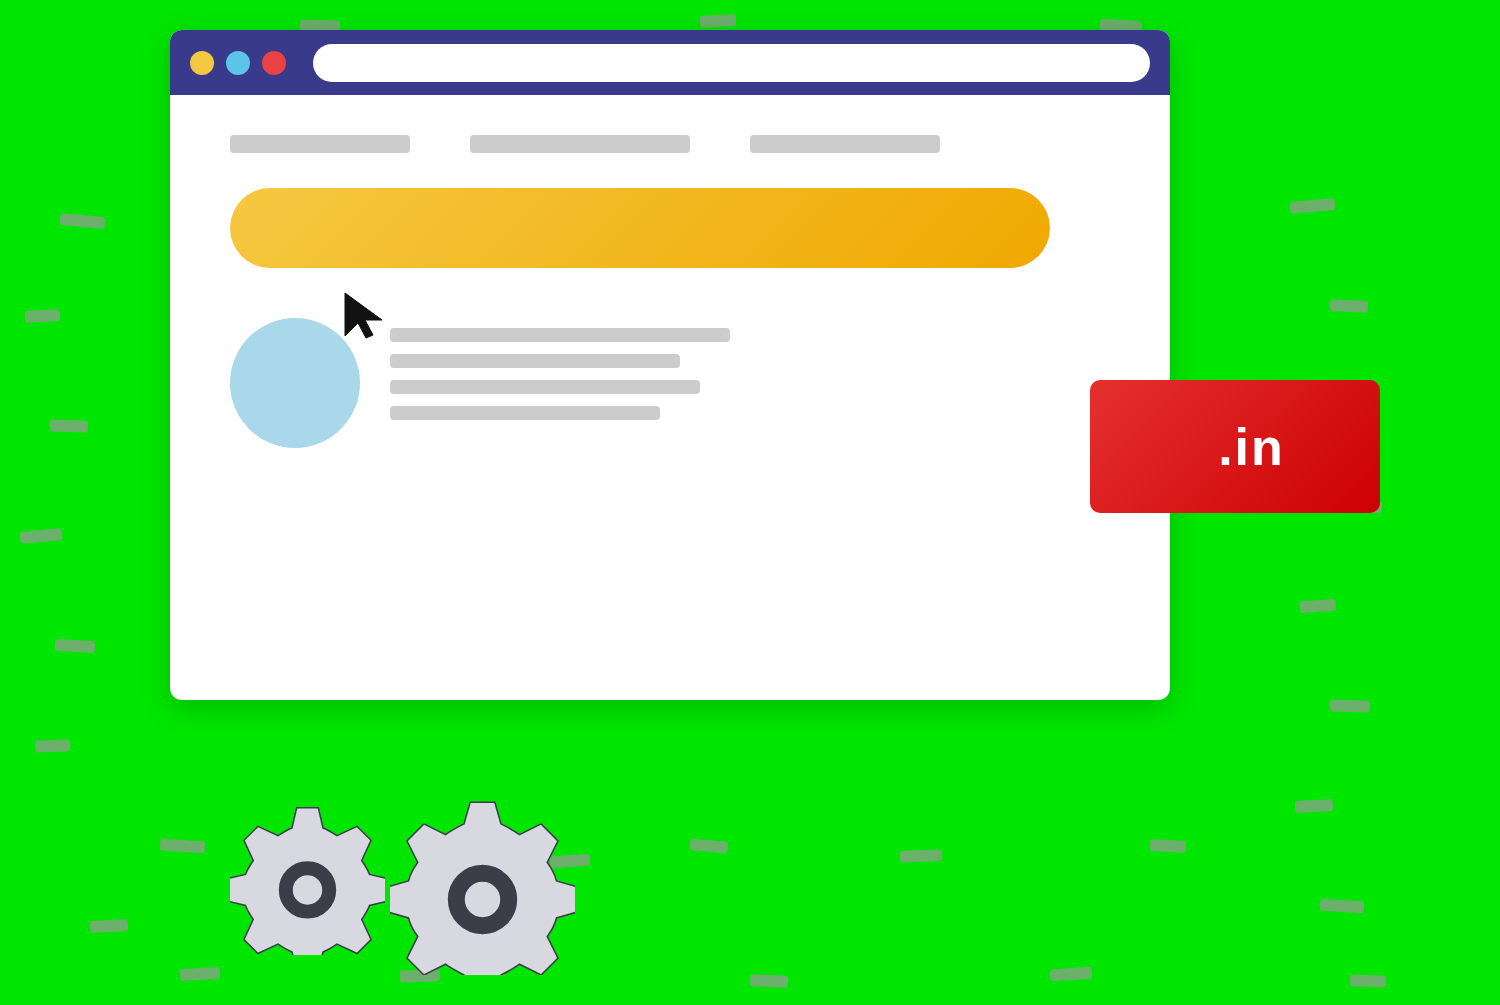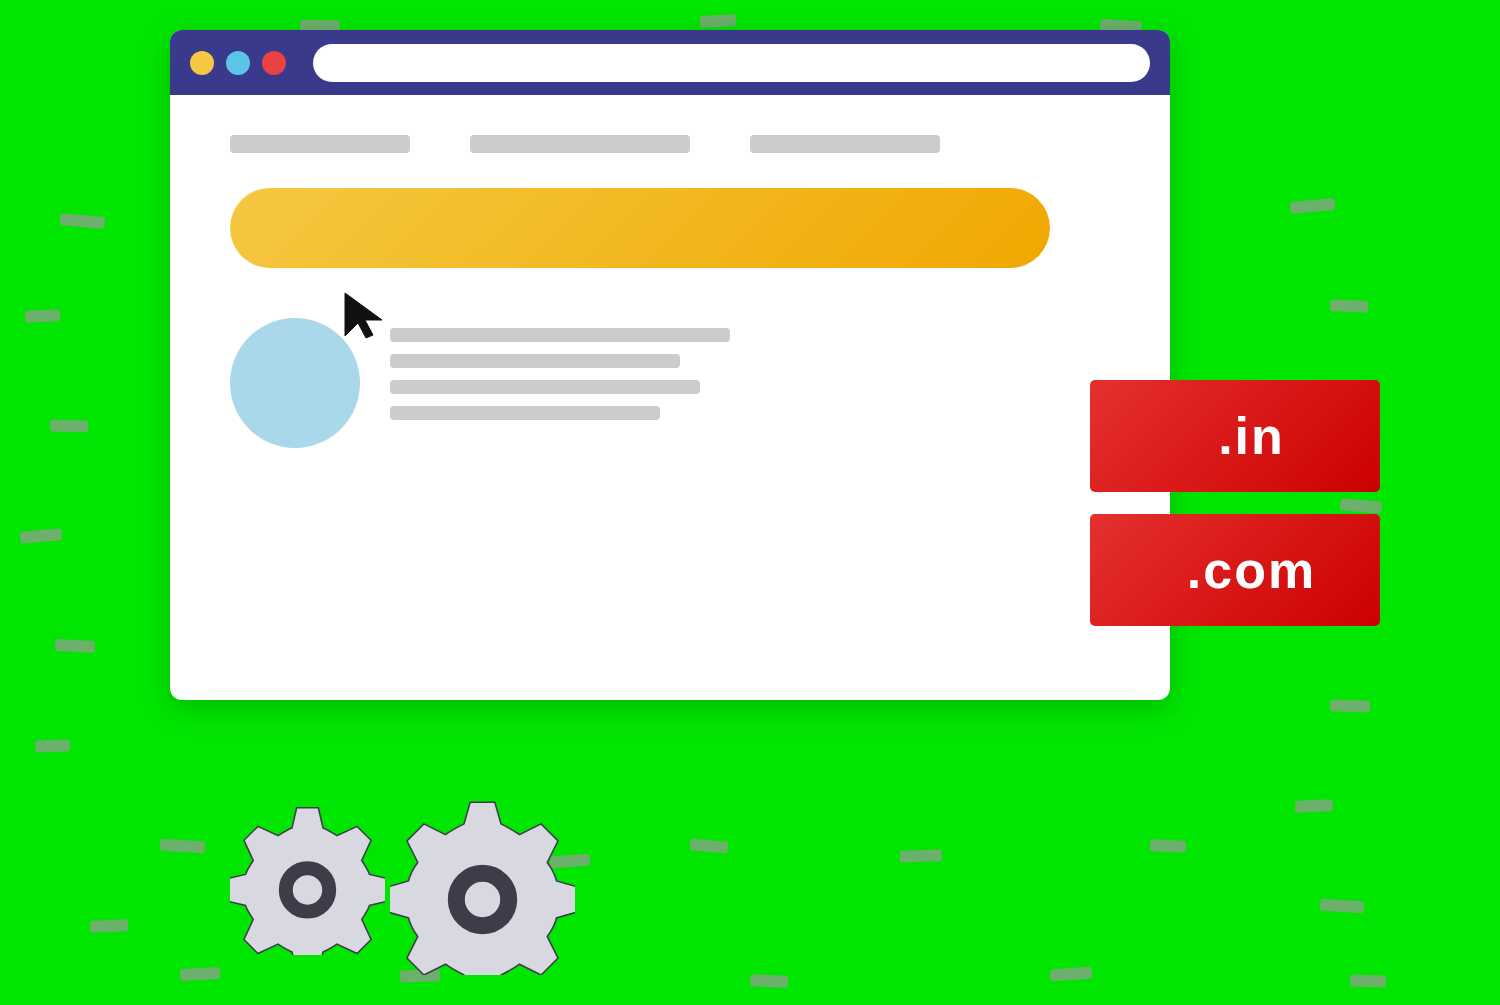--- a/index.html
+++ b/index.html
@@ -107,23 +107,23 @@
     }
 
     .content-line {
       height: 14px;
       background: #ccc;
       border-radius: 4px;
     }
 
     .domain-badge {
       width: 290px;
-      height: 112px;
+      height: 133px;
       background: linear-gradient(135deg, #e53030, #cc0000);
-      border-radius: 5px;
+      border-radius: 10px;
       display: flex;
       align-items: center;
       justify-content: center;
       padding-left: 33px;
     }
 
     .domain-badge-text {
       color: white;
       font-size: 52px;
       font-weight: 700;
@@ -212,23 +212,20 @@
     </div>
   </div>
 </div>
 
 <div style="position:absolute;top:380px;left:1090px;display:flex;flex-direction:column;gap:22px;">
 
   <div class="domain-badge">
     <span class="domain-badge-text">.in</span>
   </div>
 
-  <div class="domain-badge">
-    <span class="domain-badge-text">.com</span>
-  </div>
 
 </div>
 
 <svg style="position:absolute;bottom:50px;left:230px;" width="155" height="155" viewBox="0 0 100 100" xmlns="http://www.w3.org/2000/svg">
   <g fill="#d0d0d8" stroke="#3d3d4a" stroke-width="1">
     <path d="M43,5 L57,5 L60,18 C63,19 66,21 69,23 L82,17 L91,26 L85,39 C87,42 89,45 90,48 L103,51 L103,65 L90,68 C89,71 87,74 85,77 L91,90 L82,99 L69,93 C66,95 63,97 60,98 L57,111 L43,111 L40,98 C37,97 34,95 31,93 L18,99 L9,90 L15,77 C13,74 11,71 10,68 L-3,65 L-3,51 L10,48 C11,45 13,42 15,39 L9,26 L18,17 L31,23 C34,21 37,19 40,18 Z" fill="#d8d8e0"></path>
     <circle cx="50" cy="58" r="18" fill="#3d3d4a"></circle>
     <circle cx="50" cy="58" r="10" fill="#d8d8e0"></circle>
   </g>
 </svg>

